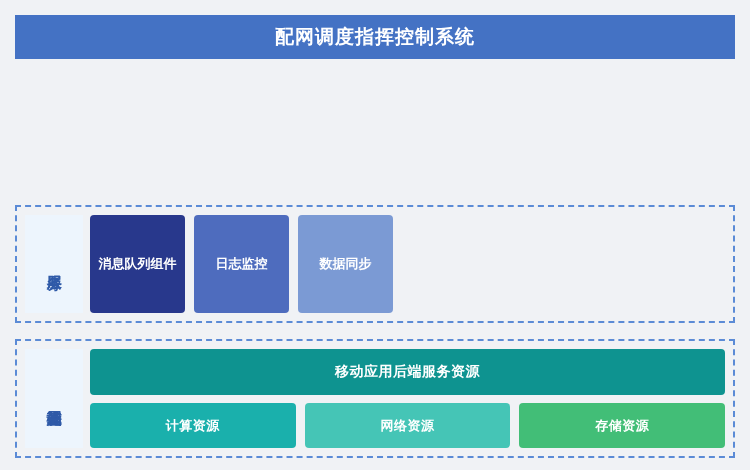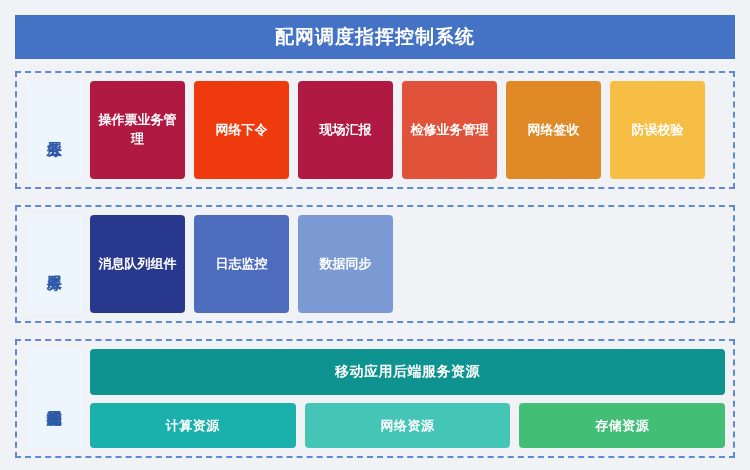--- a/index.html
+++ b/index.html
@@ -134,45 +134,20 @@
 </style>
 </head>
 <body style="background: rgb(240, 242, 245);">
 
 <div id="app">
 
   <div class="title-bar" style="background: rgb(68, 114, 196); color: rgb(255, 255, 255);">
     <span>配网调度指挥控制系统</span>
   </div>
 
-  <div class="layer layer-business" style="border-color: rgb(91, 139, 214);">
-    <div class="layer-label" style="background: rgb(237, 245, 253); color: rgb(47, 90, 168);">
-      <span class="vtext">业务层</span>
-    </div>
-    <div class="cards">
-      <div class="card" style="background: rgb(176, 26, 66);">
-        <span>操作票业务管理</span>
-      </div>
-      <div class="card" style="background: rgb(238, 58, 13);">
-        <span>网络下令</span>
-      </div>
-      <div class="card" style="background: rgb(176, 26, 66);">
-        <span>现场汇报</span>
-      </div>
-      <div class="card" style="background: rgb(224, 83, 58);">
-        <span>检修业务管理</span>
-      </div>
-      <div class="card" style="background: rgb(224, 138, 39);">
-        <span>网络签收</span>
-      </div>
-      <div class="card" style="background: rgb(247, 190, 69);">
-        <span>防误校验</span>
-      </div>
-    </div>
-  </div>
 
   <div class="layer layer-infra" style="border-color: rgb(91, 139, 214);">
     <div class="layer-label" style="background: rgb(237, 245, 253); color: rgb(47, 90, 168);">
       <span class="vtext">基础设施层</span>
     </div>
     <div class="infra-stack">
       <div class="infra-banner" style="background: rgb(14, 147, 144);">
         <span>移动应用后端服务资源</span>
       </div>
       <div class="infra-row">

